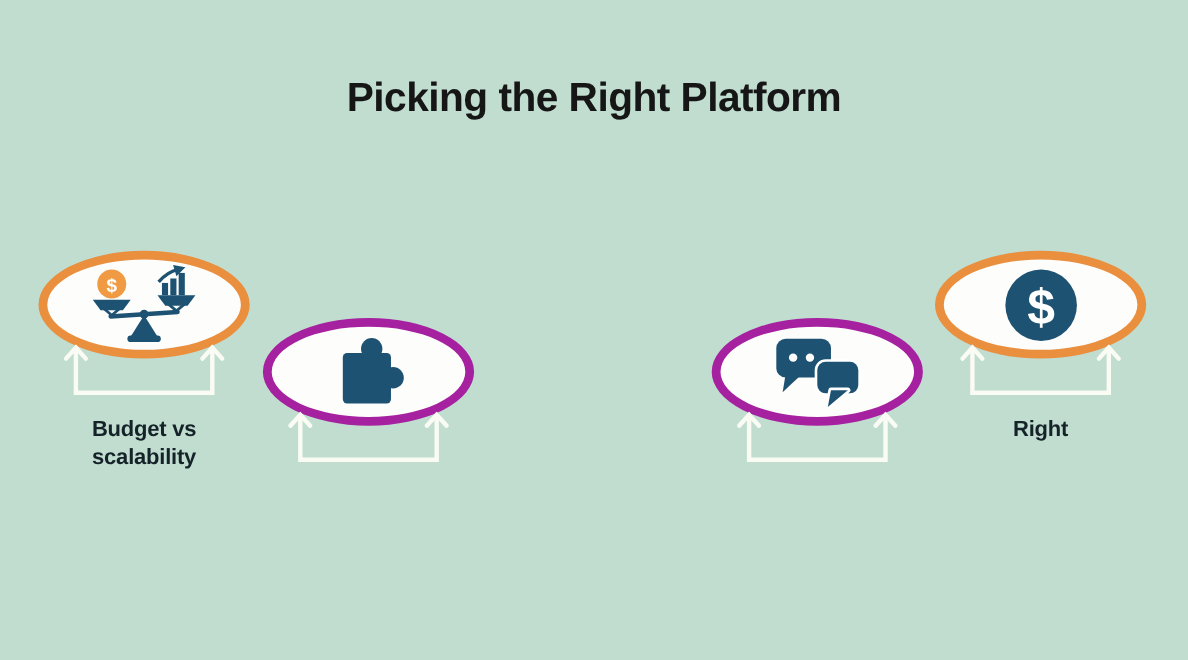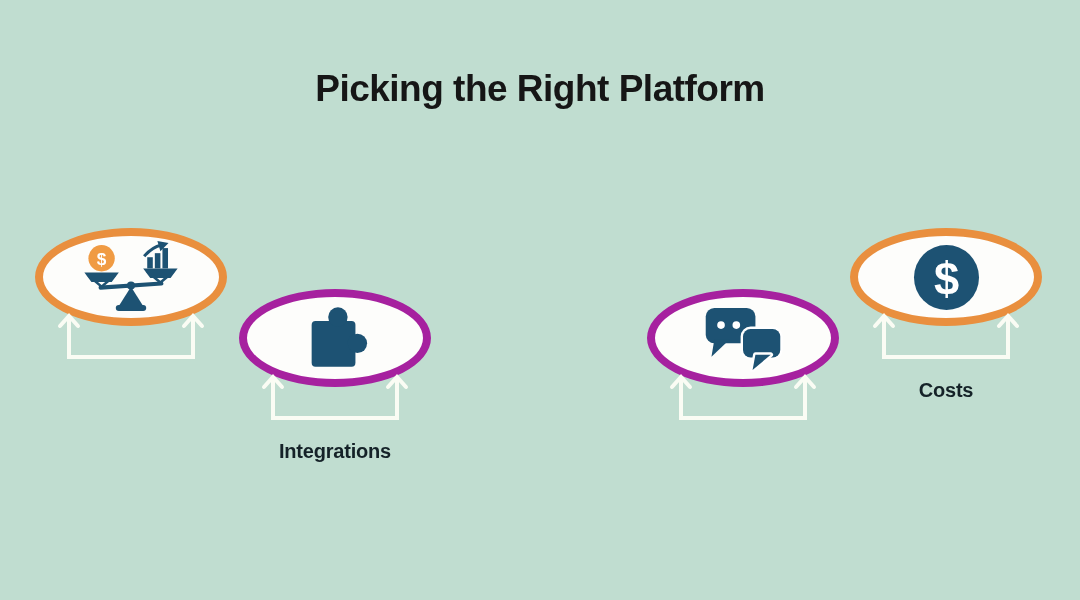--- a/index.html
+++ b/index.html
@@ -85,40 +85,41 @@
         <text x="21" y="18" text-anchor="middle" dominant-baseline="central" font-size="17" font-weight="bold" fill="#ffffff" font-family="Liberation Sans, sans-serif">$</text>
       </svg>
     </div>
     <svg class="bracket" width="150" height="48" viewBox="0 0 150 48">
       <g fill="none" stroke="var(--bracket,#fafcf4)" stroke-width="4" stroke-linecap="round">
         <path d="M13,7 V44 H137 V7"></path>
         <path d="M4,13 L13,3 L22,13"></path>
         <path d="M128,13 L137,3 L146,13"></path>
       </g>
     </svg>
+    <div class="factor-label">Budget vs
+scalability</div>
   </div>
 
   <div class="factor pos-2">
     <div class="ellipse" style="border-color: rgb(166, 33, 159);">
       <svg class="factor-icon" width="72" height="69" viewBox="0 0 74 70" style="color: rgb(29, 82, 115);">
         <g fill="currentColor">
           <rect x="13" y="17" width="45" height="47" rx="4"></rect>
           <circle cx="40" cy="13" r="10"></circle>
           <circle cx="60" cy="40" r="10"></circle>
         </g>
       </svg>
     </div>
     <svg class="bracket" width="150" height="48" viewBox="0 0 150 48">
       <g fill="none" stroke="var(--bracket,#fafcf4)" stroke-width="4" stroke-linecap="round">
         <path d="M13,7 V44 H137 V7"></path>
         <path d="M4,13 L13,3 L22,13"></path>
         <path d="M128,13 L137,3 L146,13"></path>
       </g>
     </svg>
-    <div class="factor-label">Integrations</div>
   </div>
 
 
   <div class="factor pos-4">
     <div class="ellipse" style="border-color: rgb(166, 33, 159);">
       <svg class="factor-icon" width="86" height="67" viewBox="0 0 90 70" style="color: rgb(29, 82, 115);">
         <g fill="currentColor">
           <rect x="6" y="3" width="52" height="37" rx="9"></rect>
           <path d="M15,36 L12,54 L31,36 z"></path>
         </g>
@@ -146,16 +147,16 @@
         <text x="34" y="36" text-anchor="middle" dominant-baseline="central" font-size="46" font-weight="bold" fill="#ffffff" font-family="Liberation Sans, sans-serif">$</text>
       </svg>
     </div>
     <svg class="bracket" width="150" height="48" viewBox="0 0 150 48">
       <g fill="none" stroke="var(--bracket,#fafcf4)" stroke-width="4" stroke-linecap="round">
         <path d="M13,7 V44 H137 V7"></path>
         <path d="M4,13 L13,3 L22,13"></path>
         <path d="M128,13 L137,3 L146,13"></path>
       </g>
     </svg>
-    <div class="factor-label">Costs</div>
+    <div class="factor-label">Right</div>
   </div>
 
 </div>
 
 </body></html>

